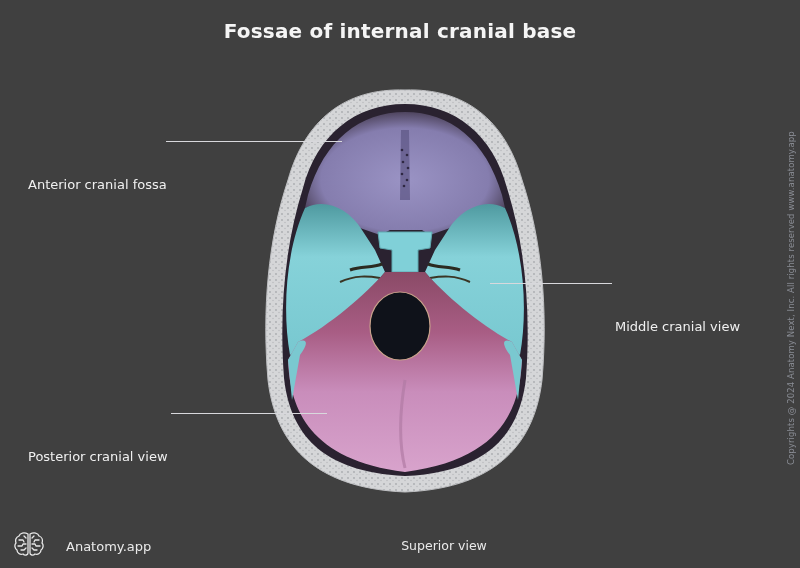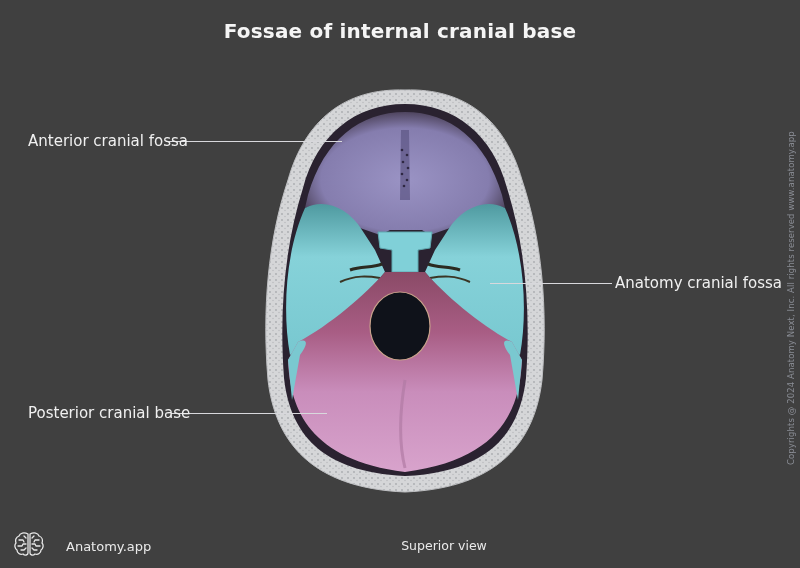--- a/index.html
+++ b/index.html
@@ -33,24 +33,25 @@
       position: absolute;
       left: 250px;
       top: 80px;
       width: 310px;
       height: 420px;
     }
     .skull-wrap svg { display: block; }
 
     .label {
       position: absolute;
-      font-size: 15px;
+      font-size: 13px;
       color: #f0f0f0;
       white-space: nowrap;
       line-height: 14px;
+      margin-top: 44px;
     }
     .leader {
       position: absolute;
       height: 1px;
       background: #d8d8dc;
     }
 
     .copyright {
       position: absolute;
       left: 786px;
@@ -193,22 +194,22 @@
 
       <ellipse cx="150" cy="246" rx="30" ry="34" fill="#0f121a" stroke="#c7a28a" stroke-width="1.2"></ellipse>
     </svg>
   </div>
 
   <div class="leader" style="left:166px; top:141px; width:176px;"></div>
   <div class="leader" style="left:490px; top:283px; width:122px;"></div>
   <div class="leader" style="left:171px; top:413px; width:156px;"></div>
 
   <div class="label" style="left:28px; top:134px;">Anterior cranial fossa</div>
-  <div class="label" style="left:615px; top:276px;">Anatomy cranial fossa</div>
-  <div class="label" style="left:28px; top:406px;">Posterior cranial base</div>
+  <div class="label" style="left:615px; top:276px;">Middle cranial view</div>
+  <div class="label" style="left:28px; top:406px;">Posterior cranial view</div>
 
   <div class="copyright">Copyrights @ 2024 Anatomy Next, Inc. All rights reserved www.anatomy.app</div>
 
   <div class="brand">
     <span>
       <svg width="30" height="26" viewBox="0 0 30 26" fill="none" stroke="#e8e8e8" stroke-width="1.3" stroke-linecap="round" stroke-linejoin="round">
         <path d="M14 3 C 10 1, 6 2, 5 5 C 2 6, 1 9, 2 12 C 0 14, 1 18, 3 19 C 3 22, 6 24, 9 23 C 11 25, 14 24, 14 22 Z"></path>
         <path d="M16 3 C 20 1, 24 2, 25 5 C 28 6, 29 9, 28 12 C 30 14, 29 18, 27 19 C 27 22, 24 24, 21 23 C 19 25, 16 24, 16 22 Z"></path>
         <path d="M5 9 L9 9 L10 11"></path>
           <path d="M4 15 L8 15 L9 13 L12 13"></path>

